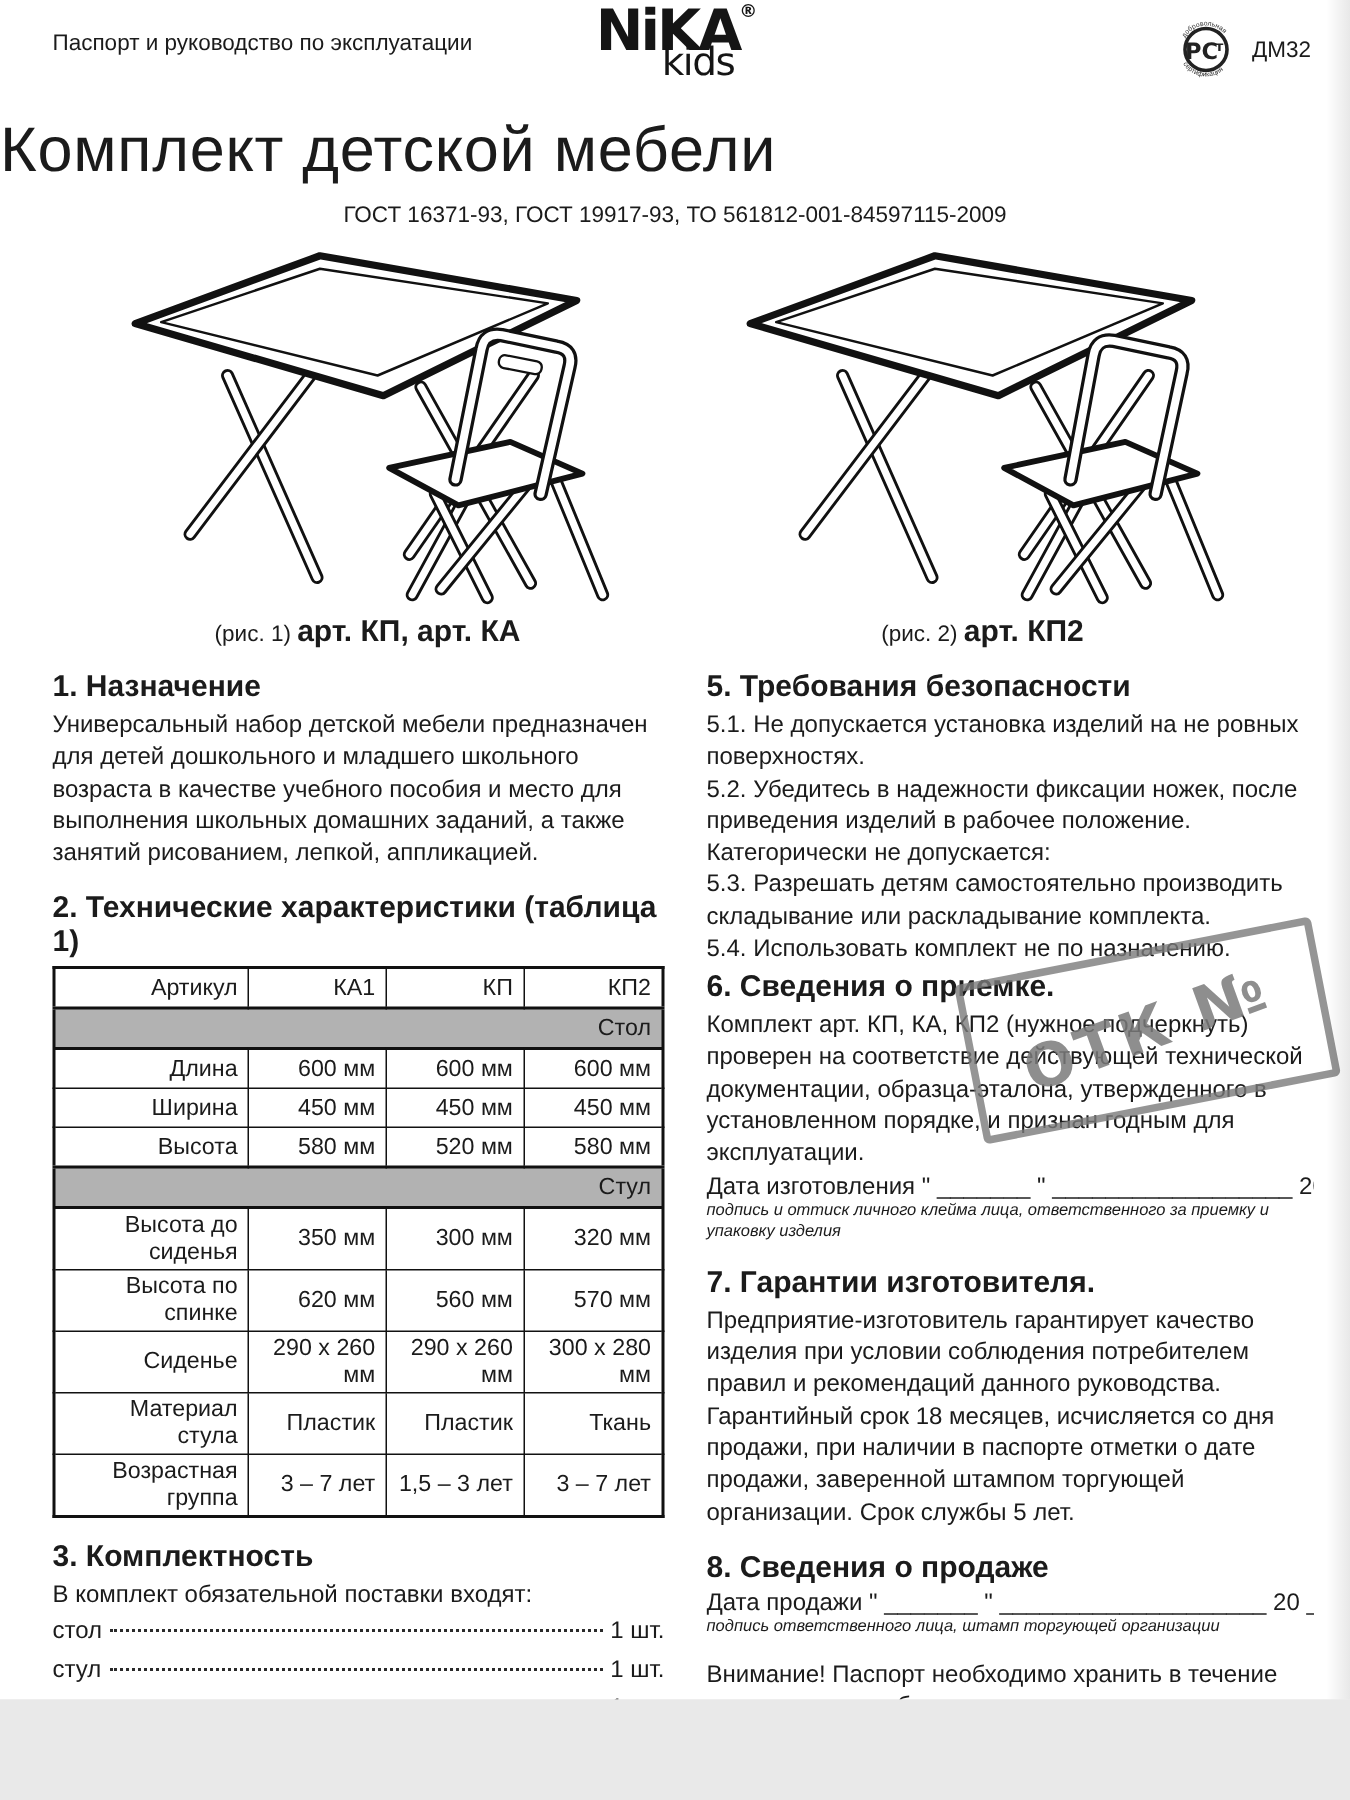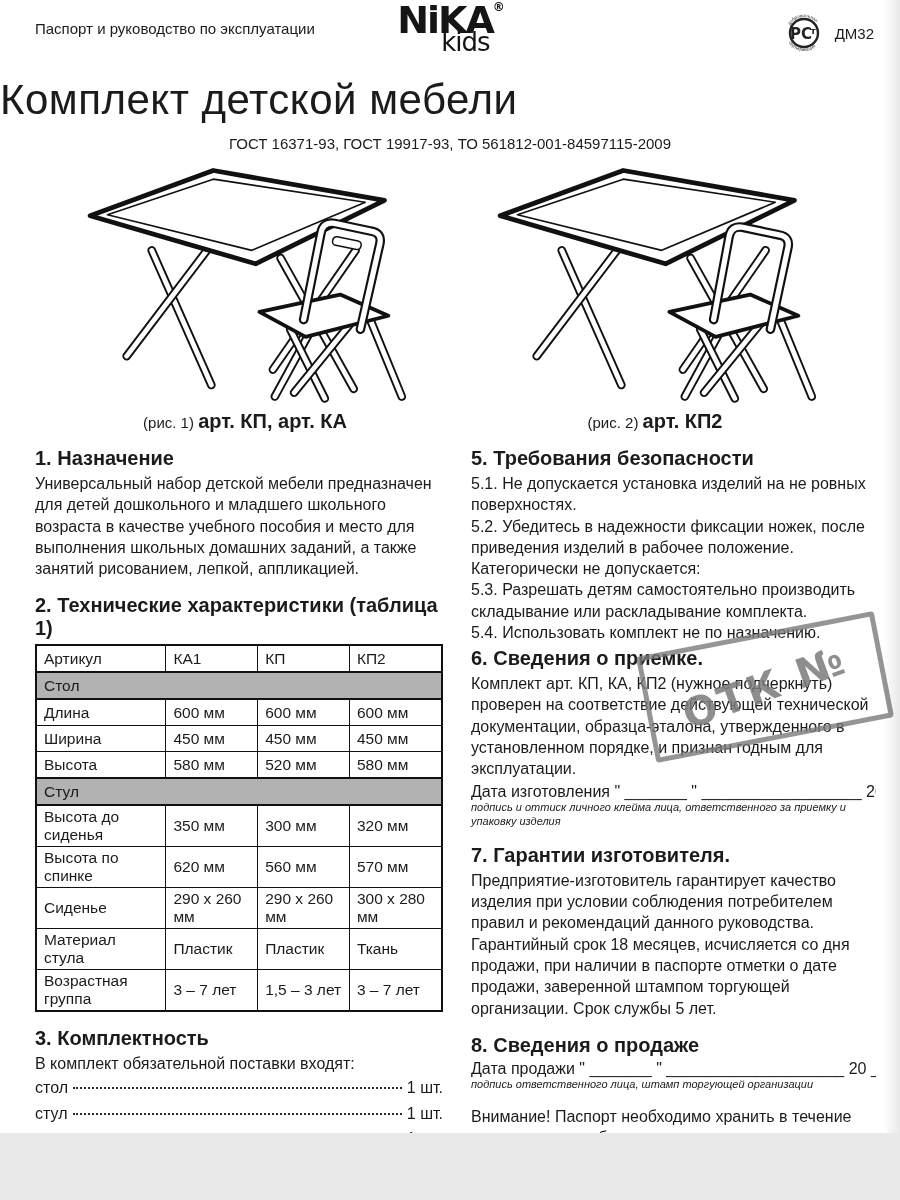--- a/index.html
+++ b/index.html
@@ -35,21 +35,21 @@
   .cols{display:flex;gap:28px;margin:10px 24px 0 35px;align-items:flex-start;}
   .col-left{width:408px;flex:none;}
   .col-right{flex:1;min-width:0;}
   .sec-h{font-size:20px;font-weight:bold;margin:15px 0 3px;}
   .sec-h:first-child{margin-top:4px;}
   .sec-h .h-suffix{font-weight:700;font-size:20px;text-align:center;}
   .body-p{font-size:16px;line-height:1.33;margin:0;}
 
   
   table.spec{width:100%;border-collapse:collapse;border:2.5px solid #111;font-size:15.5px;margin-top:4px;}
-  table.spec td{border:1.6px solid #111;padding:2px 7px;height:21px;}
+  table.spec td{border:1.6px solid #111;padding:2px 7px;height:21px;text-align:right;}
   table.spec tr.group-row td{background:#b2b2b2;border-top-width:2px;border-bottom-width:2px;}
 
   
   .dotted-row{display:flex;align-items:baseline;font-size:16px;line-height:1.62;}
   .dots{flex:1;border-bottom:2px dotted #2a2a2a;margin:0 5px;position:relative;top:-4px;}
 
   
   .date-line{font-size:16px;margin-top:4px;white-space:nowrap;overflow:hidden;}
   .small-note{font-size:11px;font-style:italic;line-height:1.25;}
   .stamp-wrap{position:relative;}

